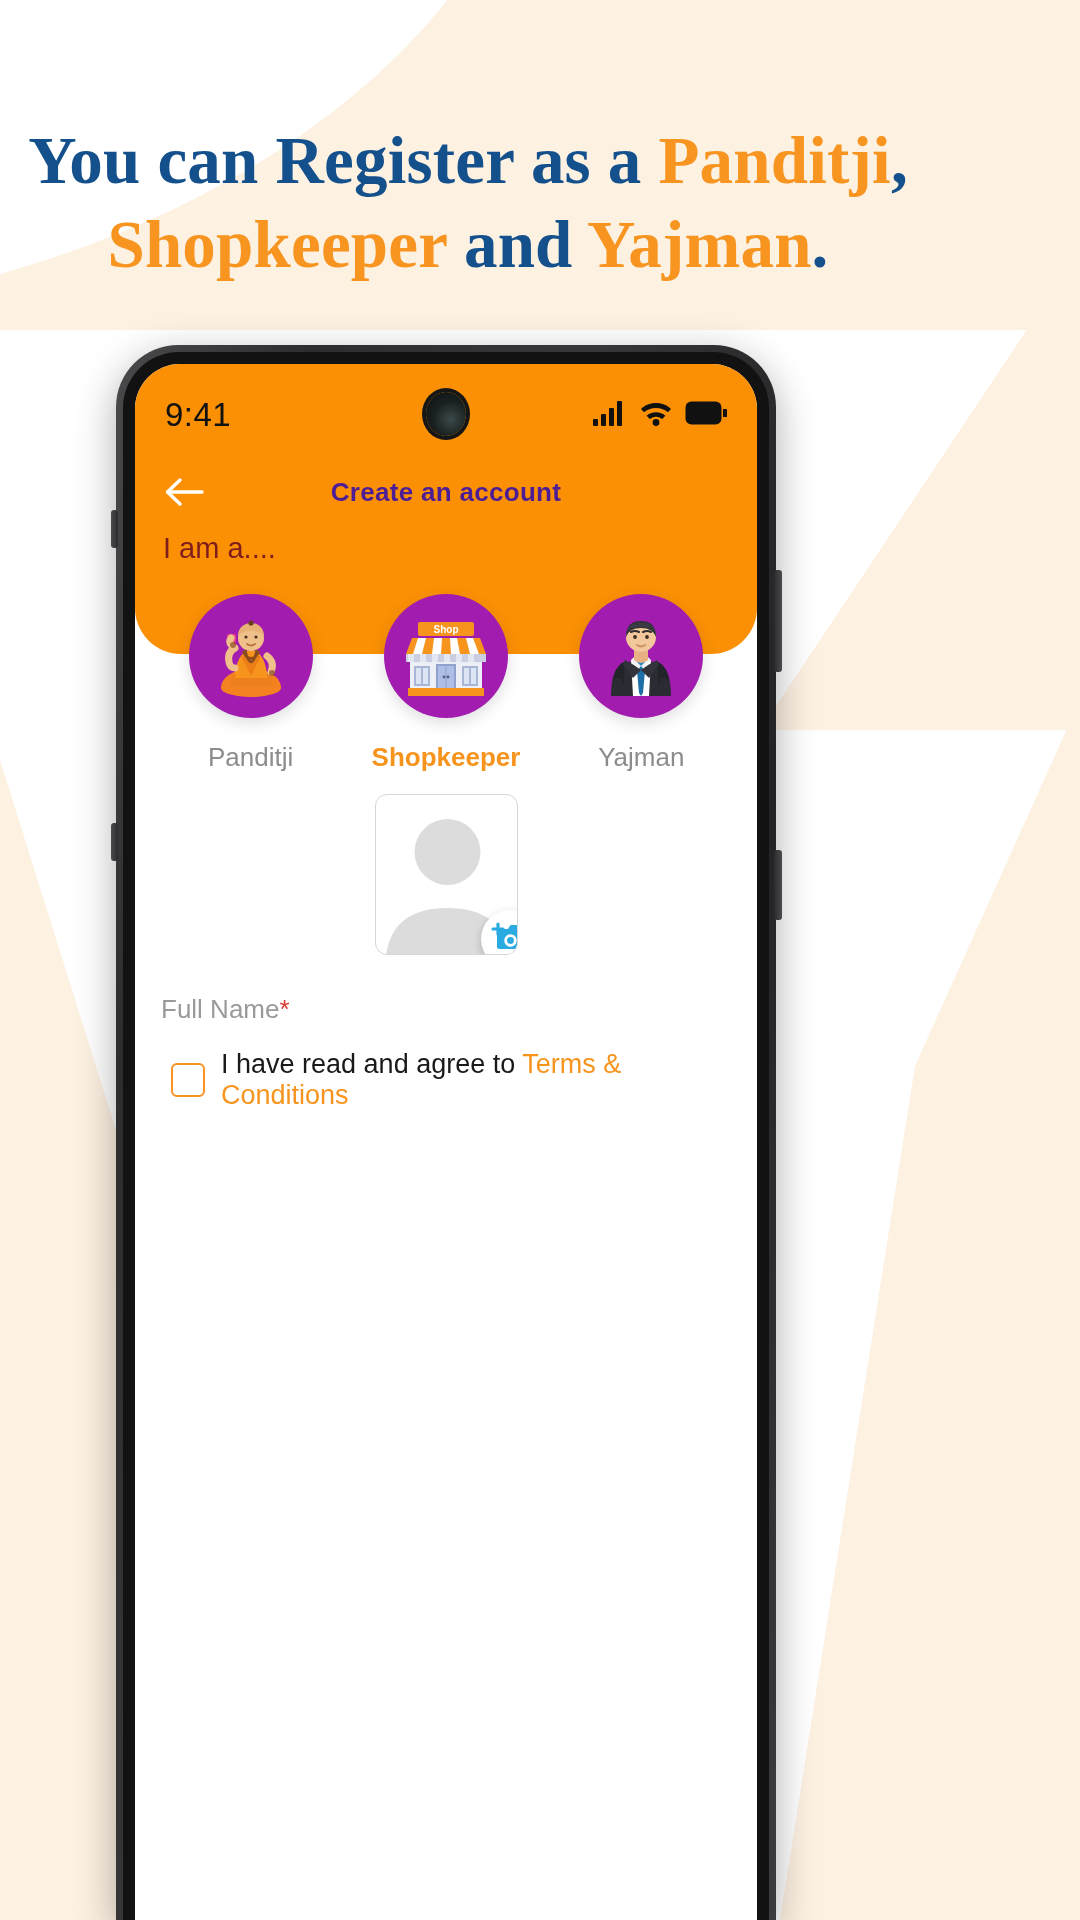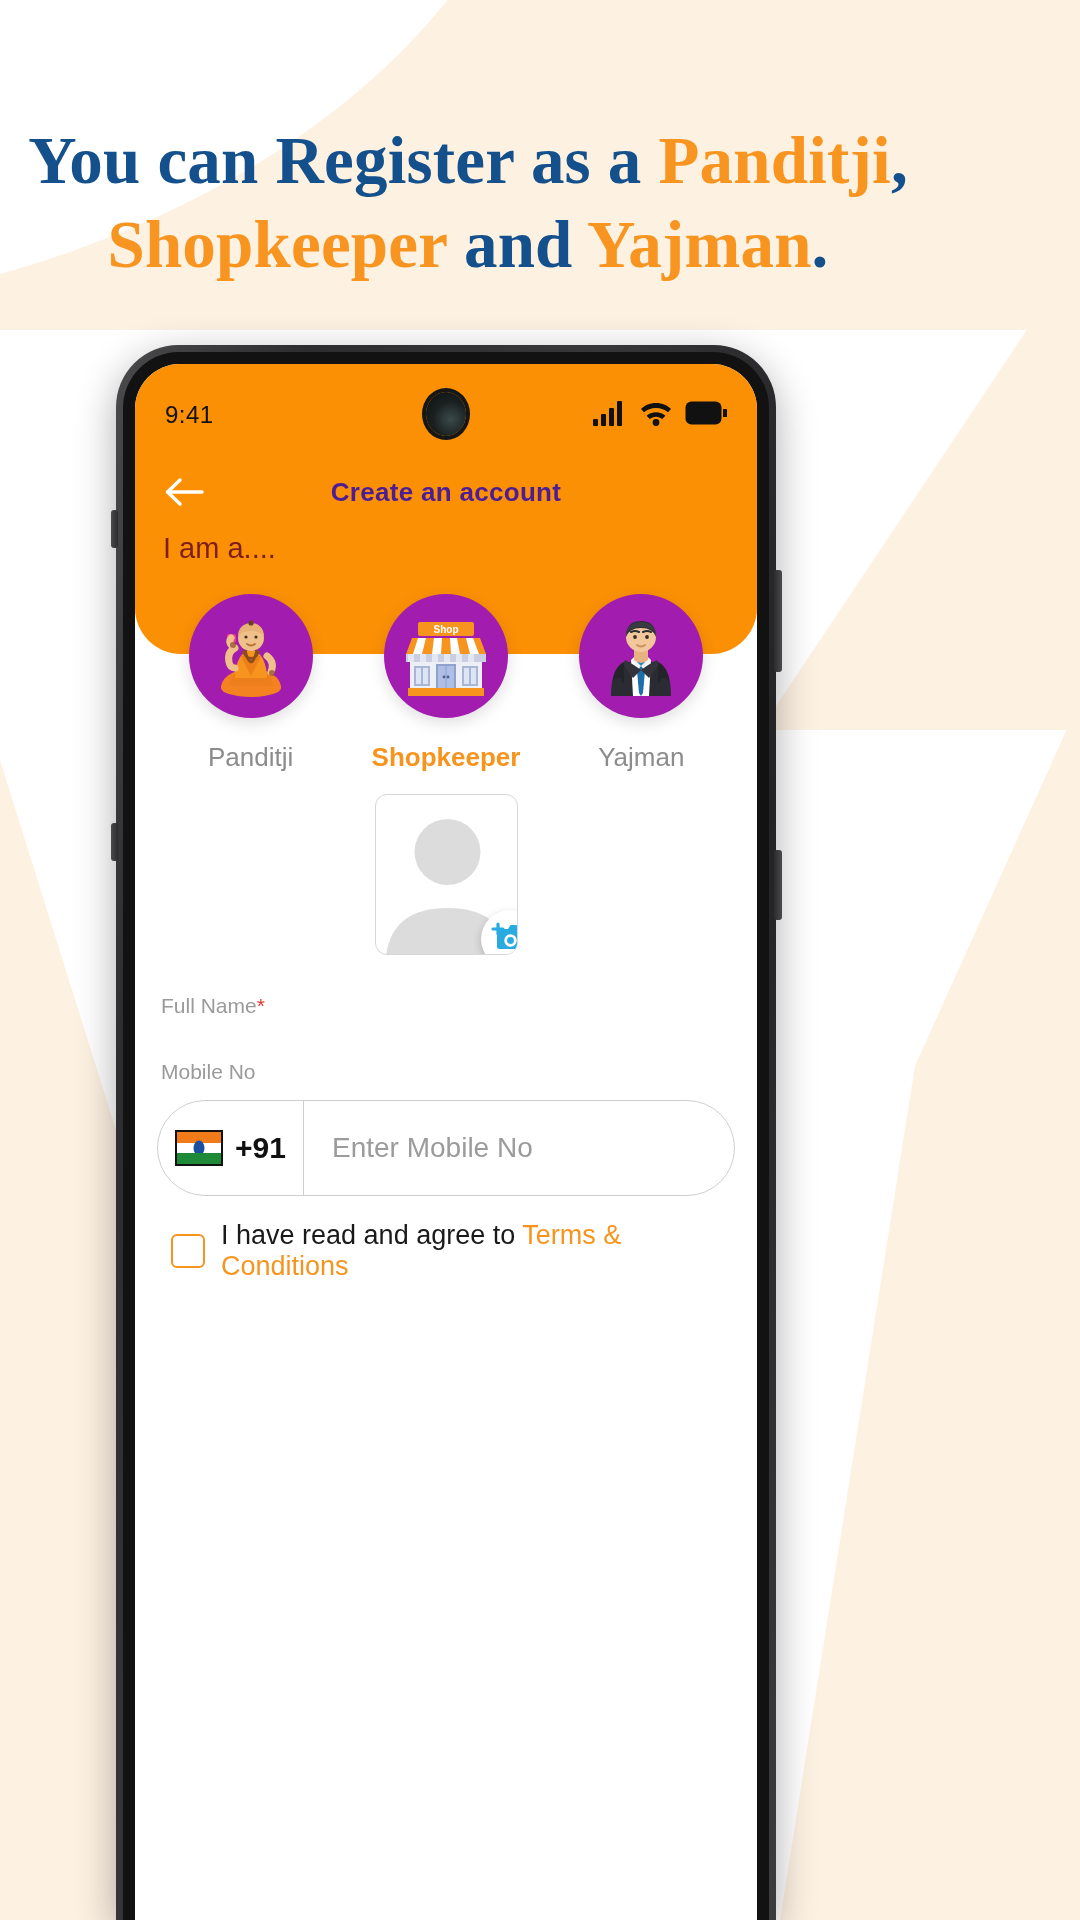--- a/index.html
+++ b/index.html
@@ -97,21 +97,21 @@
   .orange-head{
     position:absolute; left:0; top:0; width:100%; height:290px;
     background:#FB9005;
     border-radius:0 0 46px 46px;
   }
   .statusbar{
     position:absolute; left:0; top:28px; width:100%; height:46px;
     display:flex; align-items:center; justify-content:space-between;
     padding:0 30px;
   }
-  .sb-time{ font-size:24px; font-weight:500; color:#111; letter-spacing:.5px; }
+  .sb-time{ font-size:33px; font-weight:500; color:#111; letter-spacing:.5px; }
   .sb-icons{ display:flex; align-items:center; gap:13px; }
   .camera-hole{
     position:absolute; left:50%; top:28px; transform:translateX(-50%);
     width:40px; height:44px; border-radius:50%;
     background:radial-gradient(circle at 62% 62%, #3b4a4a 0%, #1a2020 48%, #0b0d0d 100%);
     box-shadow:0 0 0 4px #161616;
   }
 
   .appbar{
     position:absolute; left:0; top:94px; width:100%; height:68px;
@@ -166,21 +166,21 @@
     display:flex; align-items:center; justify-content:center;
   }
 
   
   .form{
     position:absolute; left:0; top:630px; width:100%;
     padding:0 22px;
   }
   .field{ margin-bottom:42px; }
   .f-label{
-    font-size:21px; color:#9a9a9a; margin-bottom:16px; margin-left:4px;
+    font-size:26px; color:#9a9a9a; margin-bottom:16px; margin-left:4px;
   }
   .req{ color:#E03A30; }
   .pill{
     height:96px; border:1.6px solid #cfcfcf; border-radius:48px;
     display:flex; align-items:center; background:#fff;
   }
   .pill .lead-icon{
     width:88px; display:flex; align-items:center; justify-content:center; flex:0 0 88px;
   }
   .ph{ font-size:28px; color:#9b9b9b; }
@@ -404,36 +404,20 @@
     </div>
 
     <div class="form">
 
       <div class="field">
         <div class="f-label">
           <span>Full Name</span><span class="req">*</span>
         </div>
       </div>
 
-      <div class="field">
-        <div class="f-label">
-          <span>Mobile No</span><span class="req"></span>
-        </div>
-        <div class="pill">
-          <div class="ccode">
-            <span class="flag">
-              <i class="s1"></i>
-                <i class="s2"></i>
-                <i class="s3"></i>
-            </span>
-            <span class="ccode-txt">+91</span>
-          </div>
-          <span class="ph mobile-ph">Enter Mobile No</span>
-        </div>
-      </div>
 
 
       <div class="terms">
         <span class="chk"></span>
         <span class="terms-txt"><span>I have read and agree to </span><span class="terms-link">Terms &amp; Conditions</span></span>
       </div>
 
     </div>
   </div>
 </div>

